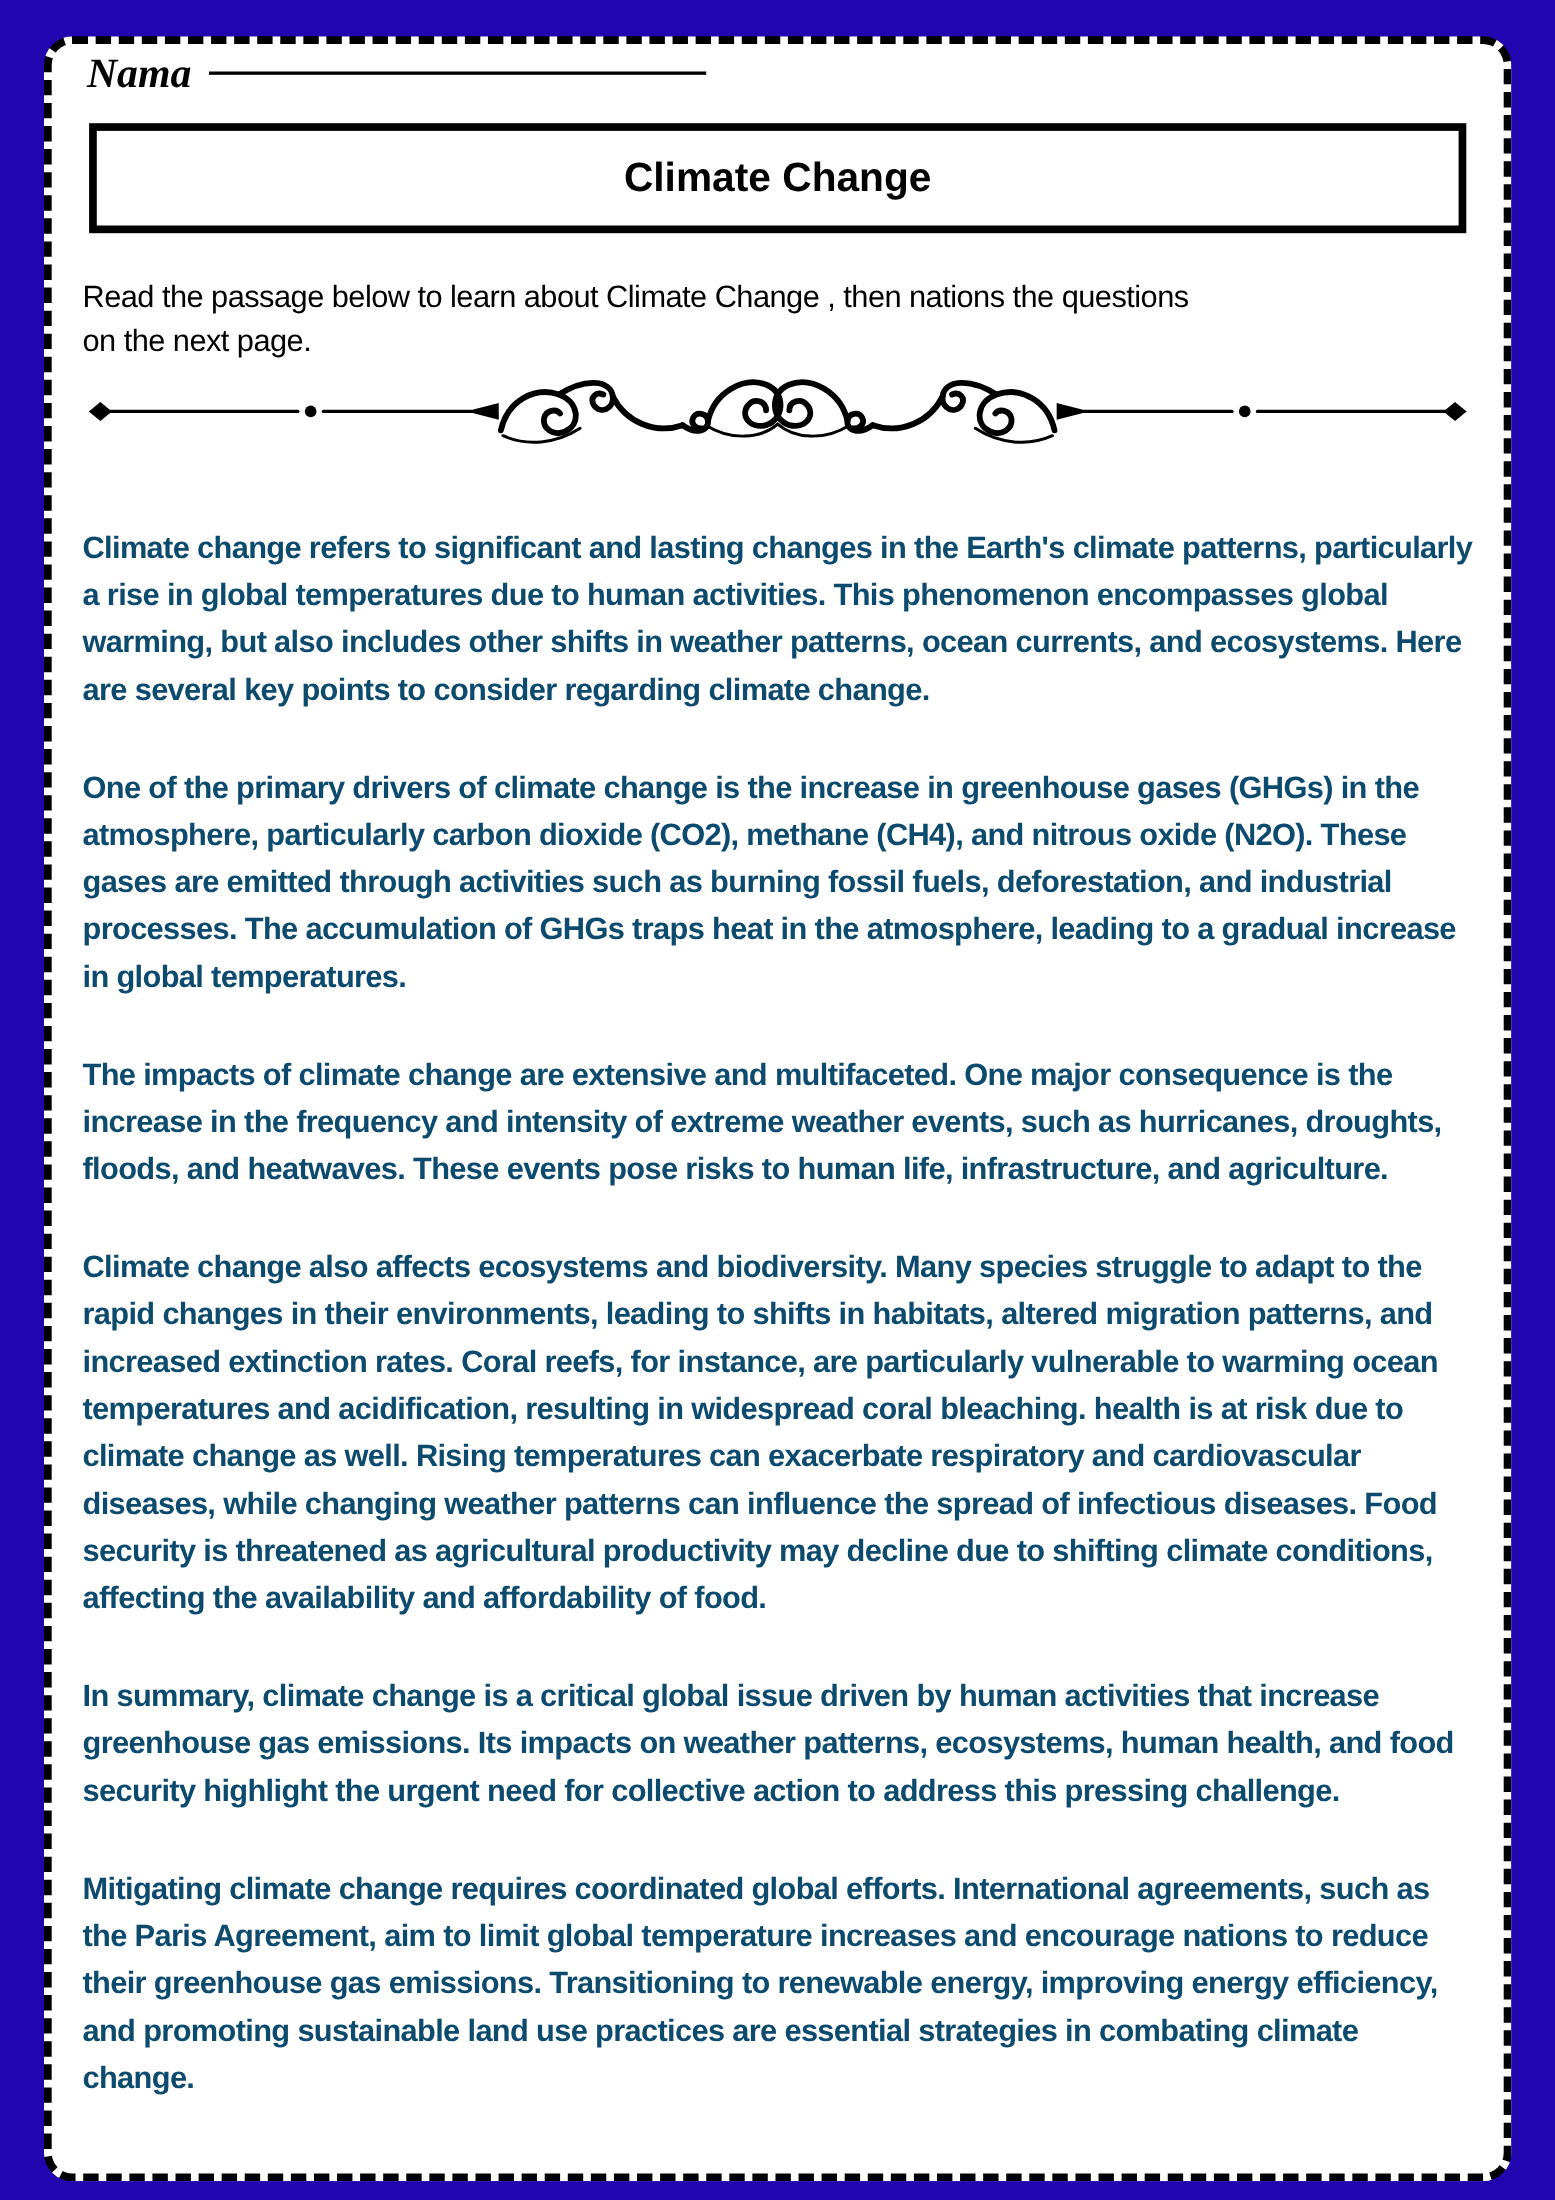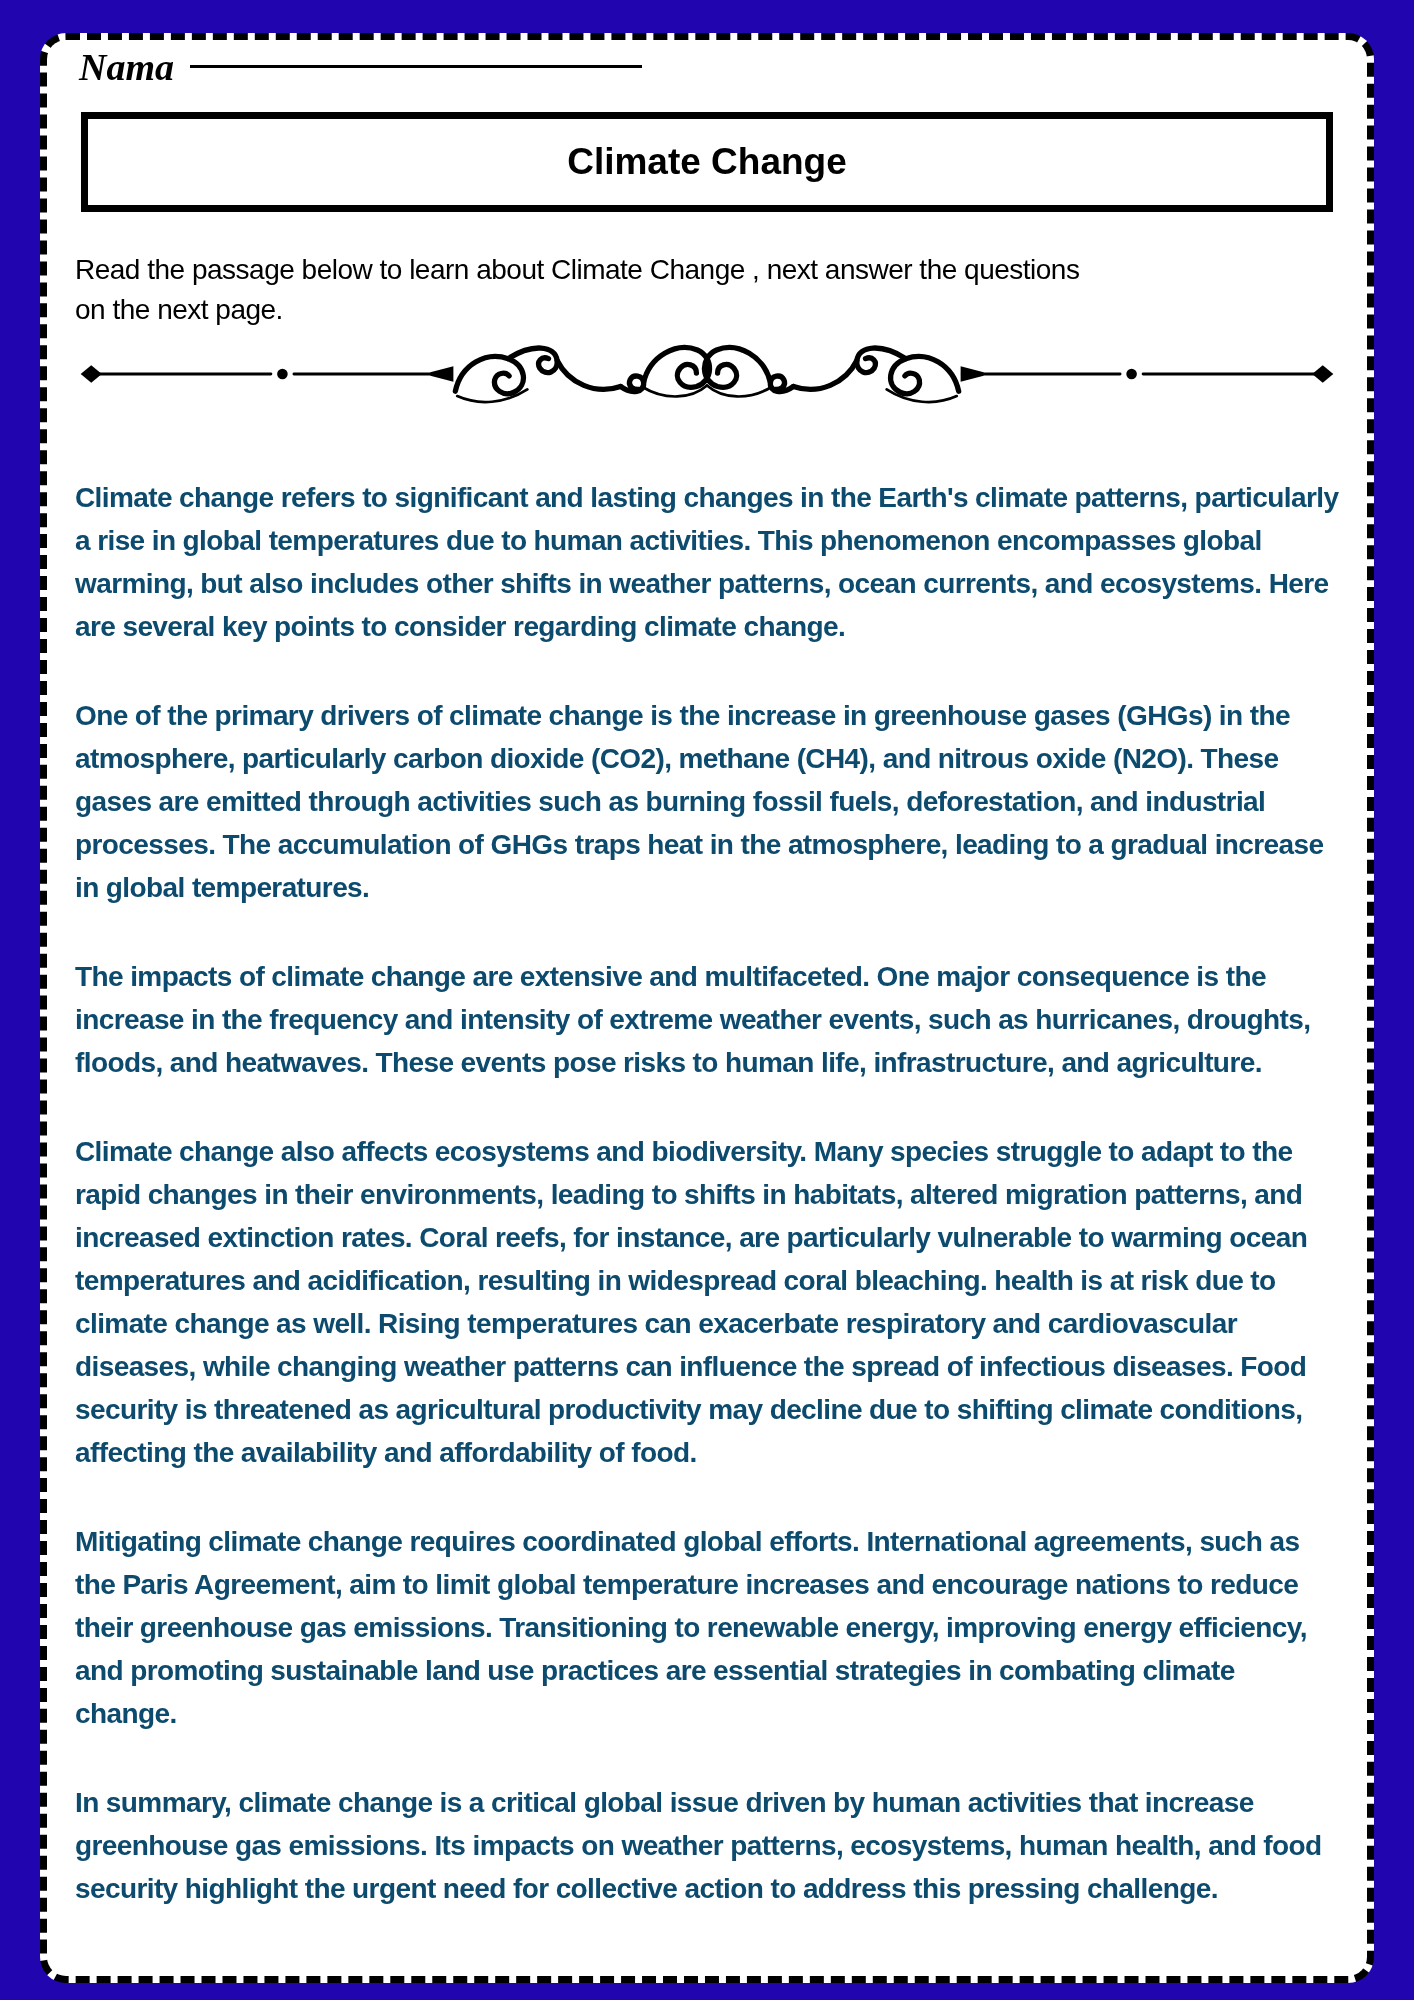--- a/index.html
+++ b/index.html
@@ -91,21 +91,21 @@
 
   <div class="name-row">
     <span class="name-label">Nama</span>
     <span class="name-line"></span>
   </div>
 
   <div class="title-box">
     <span class="title-text">Climate Change</span>
   </div>
 
-  <p class="instruction">Read the passage below to learn about Climate Change , next answer the questions on the next page.</p>
+  <p class="instruction">Read the passage below to learn about Climate Change , then nations the questions on the next page.</p>
 
   <svg class="divider" viewBox="0 0 1320 80" preserveAspectRatio="xMidYMid meet">
     <g stroke="#000" fill="none" stroke-linecap="round">
 
       <polygon points="8,40 19,31 30,40 19,49" fill="#000" stroke="none"></polygon>
       <line x1="28" y1="40" x2="206" y2="40" stroke-width="3"></line>
       <circle cx="218" cy="40" r="5.5" fill="#000" stroke="none"></circle>
       <line x1="230" y1="40" x2="372" y2="40" stroke-width="3"></line>
       <polygon points="372,38.2 372,41.8 396,48 396,32" fill="#000" stroke="none"></polygon>
 
@@ -127,17 +127,17 @@
 
       <use href="#flourish-half" transform="translate(1320 0) scale(-1 1)"></use>
     </g>
   </svg>
 
   <div class="passage">
     <p>Climate change refers to significant and lasting changes in the Earth's climate patterns, particularly a rise in global temperatures due to human activities. This phenomenon encompasses global warming, but also includes other shifts in weather patterns, ocean currents, and ecosystems. Here are several key points to consider regarding climate change.</p>
     <p>One of the primary drivers of climate change is the increase in greenhouse gases (GHGs) in the atmosphere, particularly carbon dioxide (CO2), methane (CH4), and nitrous oxide (N2O). These gases are emitted through activities such as burning fossil fuels, deforestation, and industrial processes. The accumulation of GHGs traps heat in the atmosphere, leading to a gradual increase in global temperatures.</p>
     <p>The impacts of climate change are extensive and multifaceted. One major consequence is the increase in the frequency and intensity of extreme weather events, such as hurricanes, droughts, floods, and heatwaves. These events pose risks to human life, infrastructure, and agriculture.</p>
     <p>Climate change also affects ecosystems and biodiversity. Many species struggle to adapt to the rapid changes in their environments, leading to shifts in habitats, altered migration patterns, and increased extinction rates. Coral reefs, for instance, are particularly vulnerable to warming ocean temperatures and acidification, resulting in widespread coral bleaching. health is at risk due to climate change as well. Rising temperatures can exacerbate respiratory and cardiovascular diseases, while changing weather patterns can influence the spread of infectious diseases. Food security is threatened as agricultural productivity may decline due to shifting climate conditions, affecting the availability and affordability of food.</p>
+    <p>In summary, climate change is a critical global issue driven by human activities that increase greenhouse gas emissions. Its impacts on weather patterns, ecosystems, human health, and food security highlight the urgent need for collective action to address this pressing challenge.</p>
     <p>Mitigating climate change requires coordinated global efforts. International agreements, such as the Paris Agreement, aim to limit global temperature increases and encourage nations to reduce their greenhouse gas emissions. Transitioning to renewable energy, improving energy efficiency, and promoting sustainable land use practices are essential strategies in combating climate change.</p>
-    <p>In summary, climate change is a critical global issue driven by human activities that increase greenhouse gas emissions. Its impacts on weather patterns, ecosystems, human health, and food security highlight the urgent need for collective action to address this pressing challenge.</p>
   </div>
 
 </div>
 
 </body></html>

